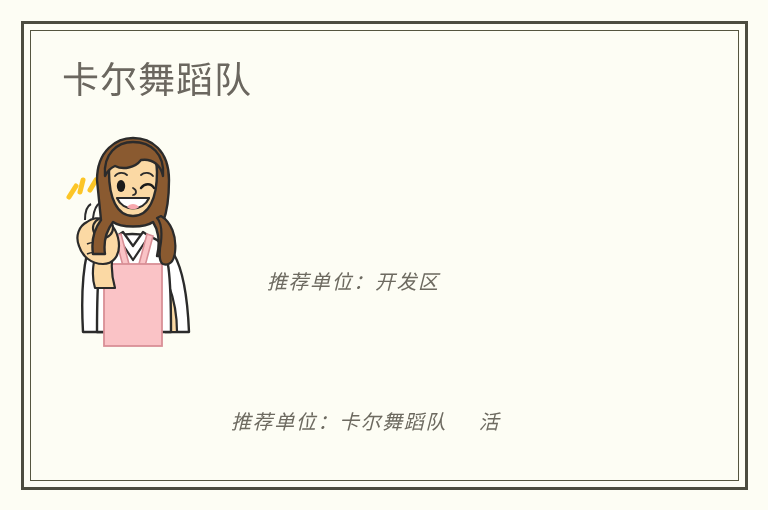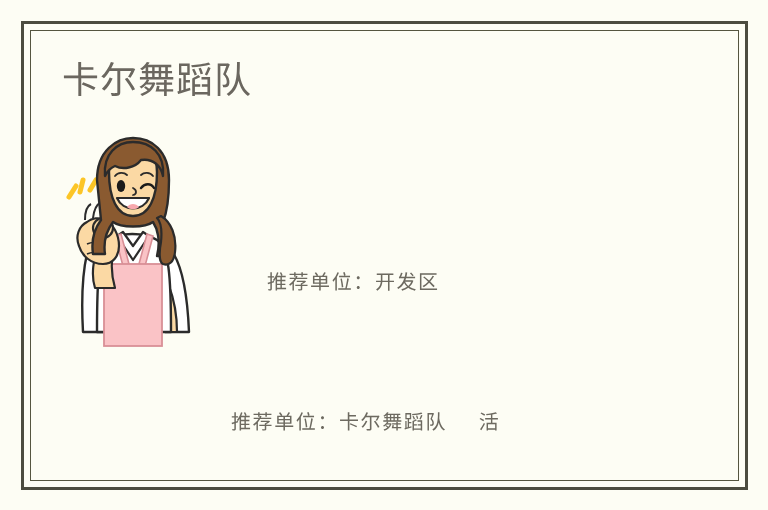--- a/index.html
+++ b/index.html
@@ -80,20 +80,21 @@
     color: #6d6a60;
     font-size: 20px;
     line-height: 46.5px;
     letter-spacing: 1.6px;
     font-family: "DejaVu Serif", "Liberation Serif", serif;
     white-space: pre;
   }
   .info-line {
     display: block;
     height: 46.5px;
+    font-style: italic;
   }
   .info-line.indent-1 { text-indent: 20px; }
 </style>
 </head>
 <body>
 
 <div class="page">
 
   <div class="frame-outer"></div>
   <div class="frame-inner"></div>

